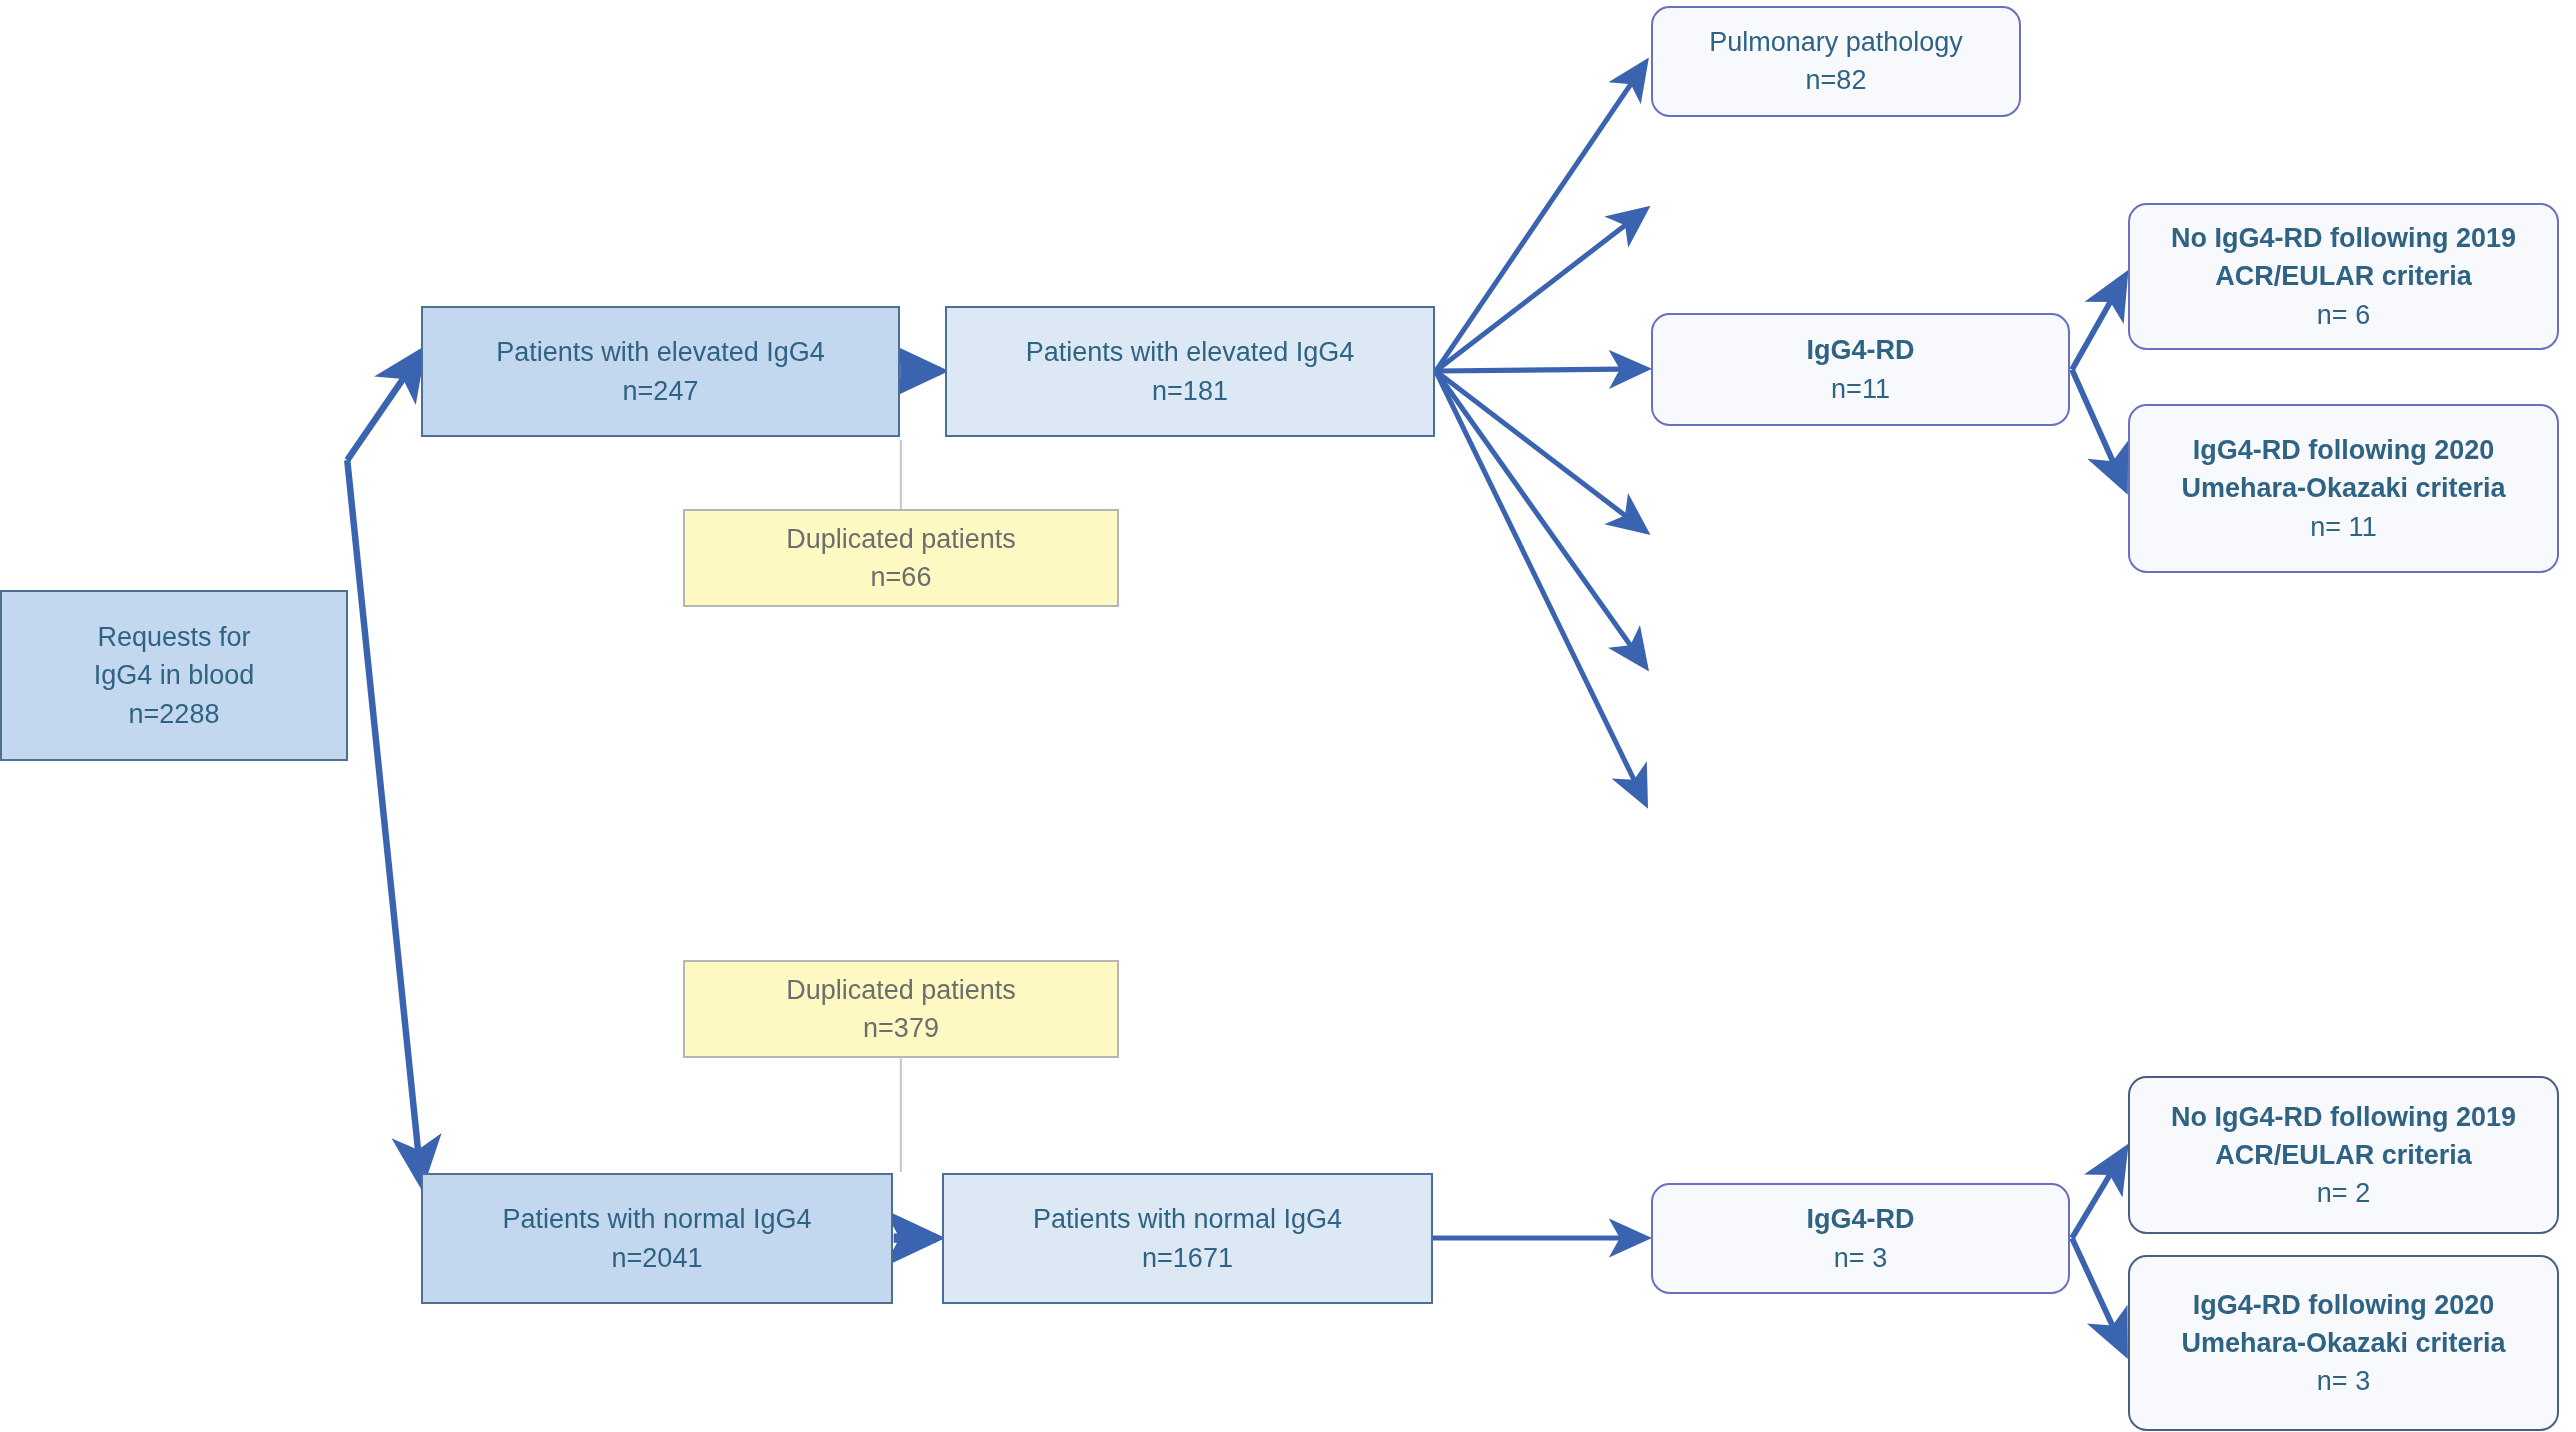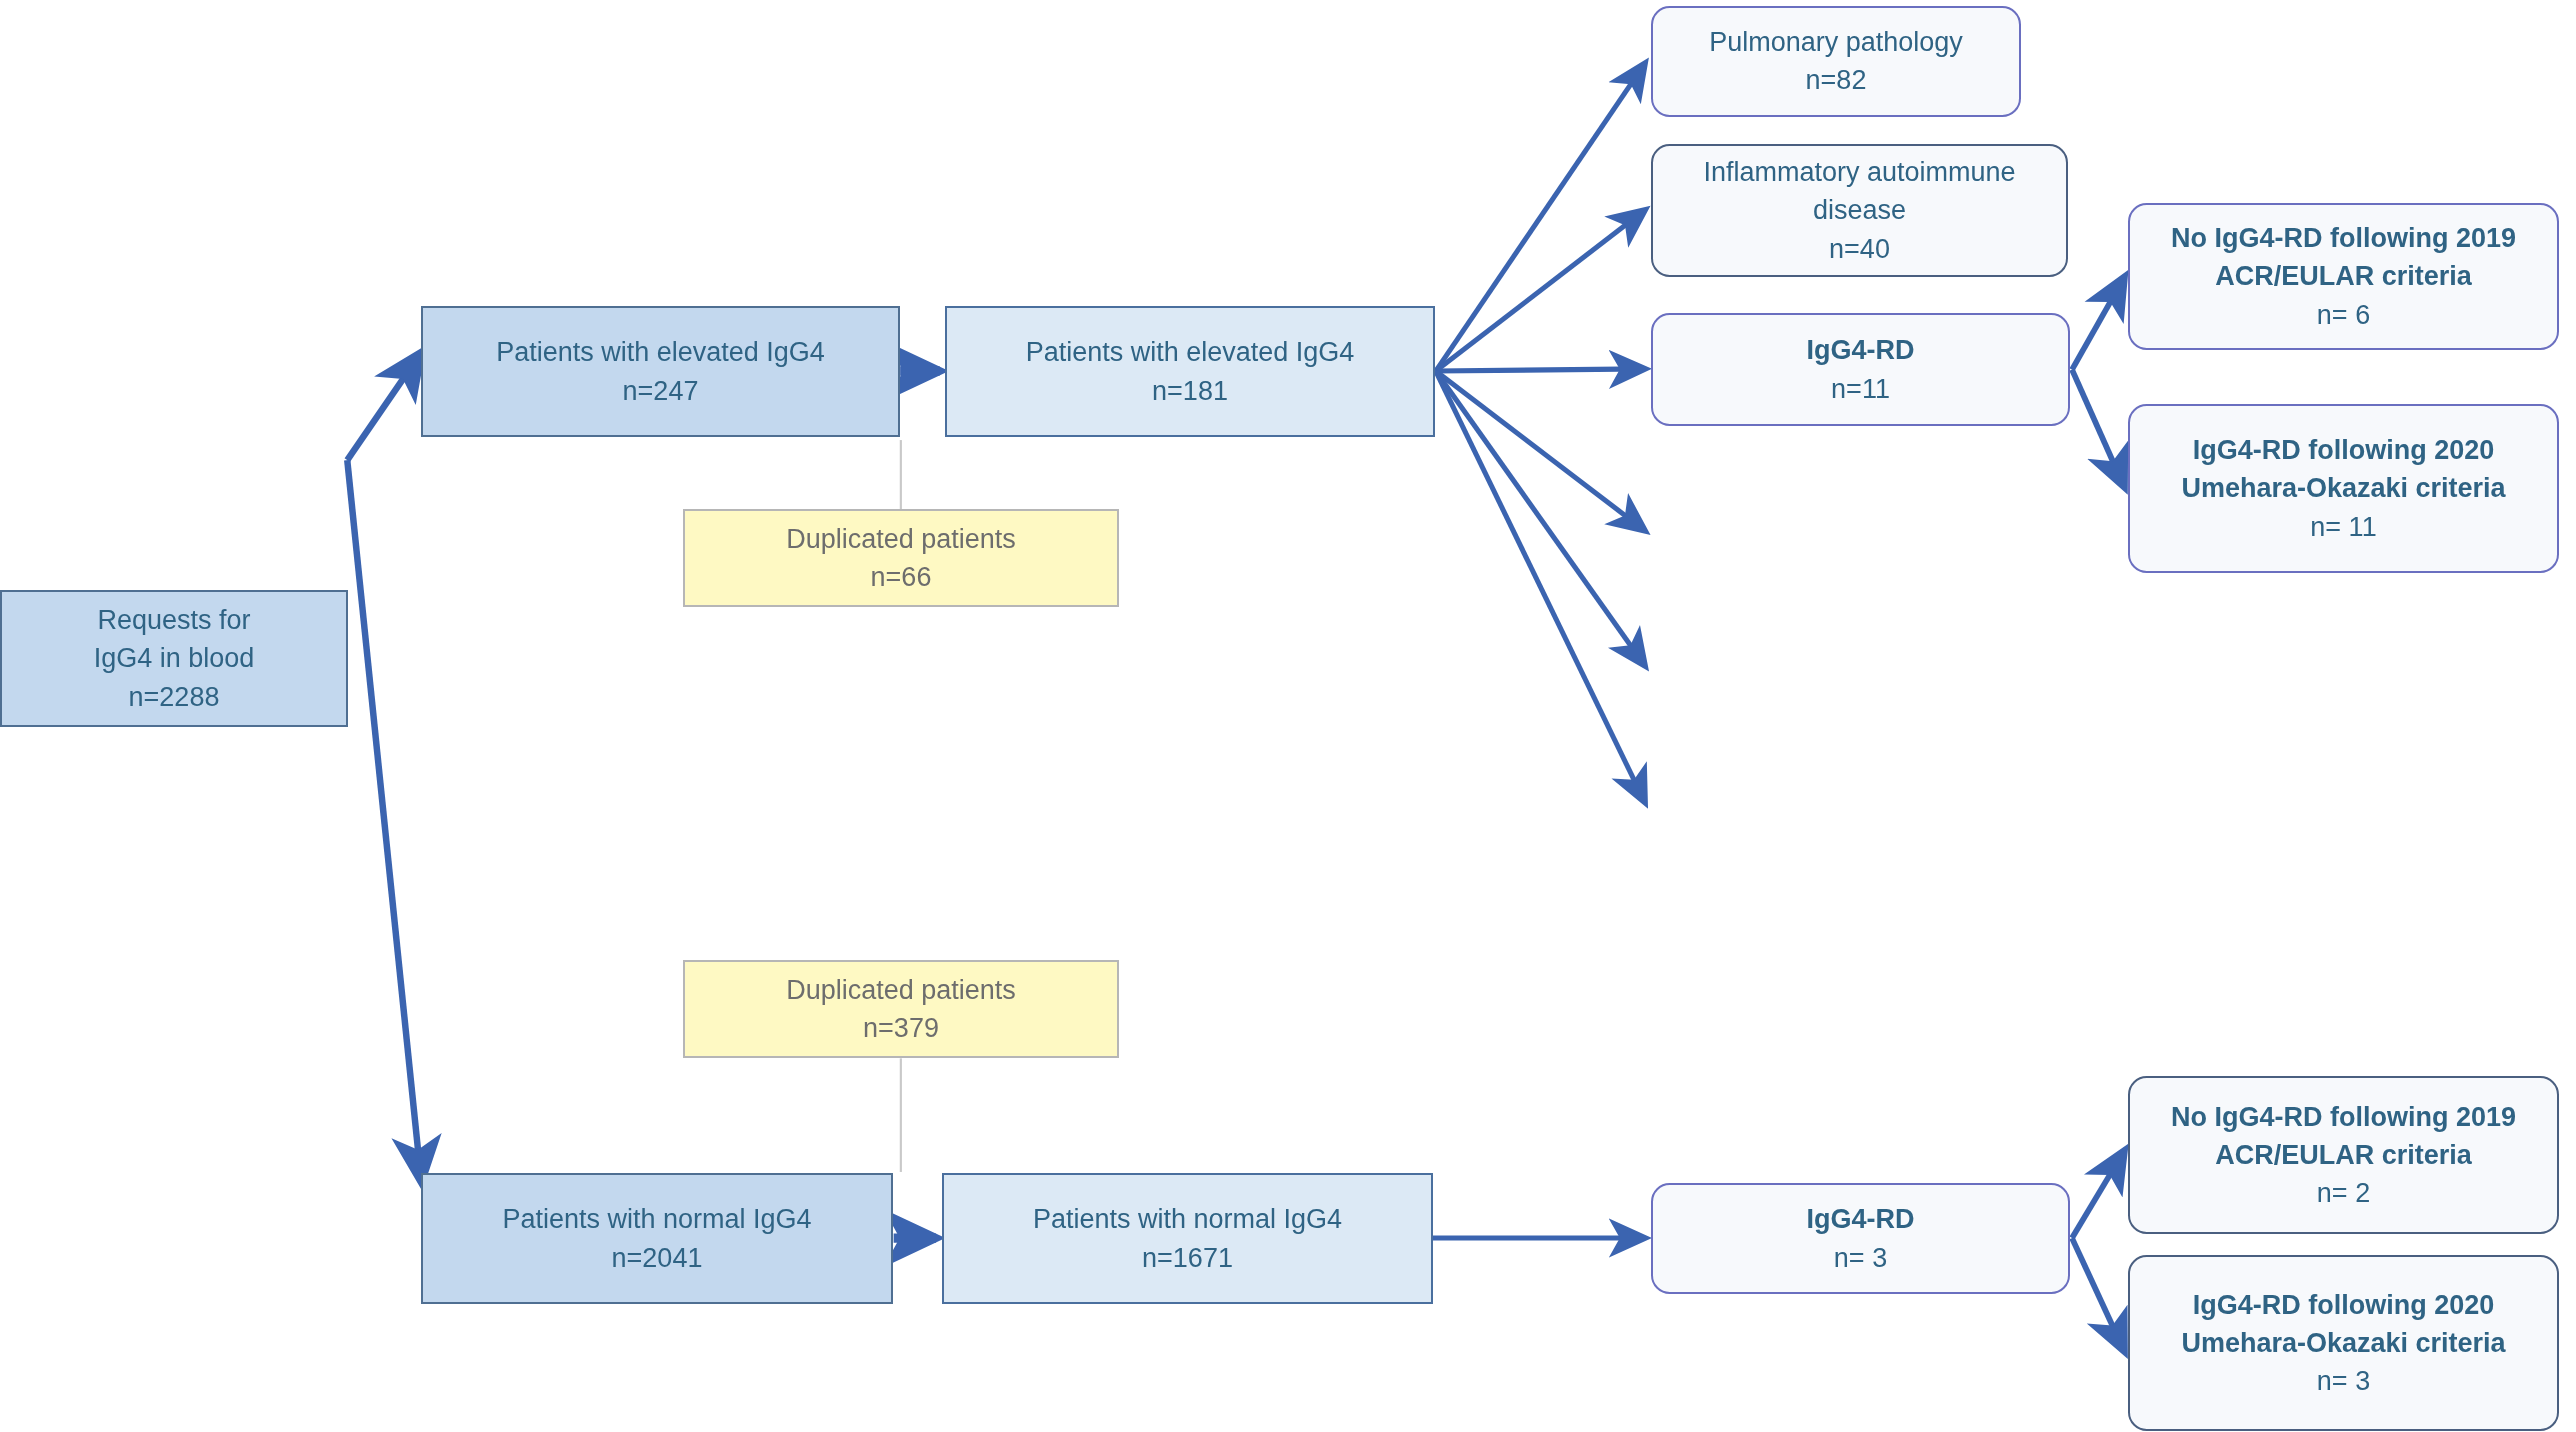--- a/index.html
+++ b/index.html
@@ -102,21 +102,21 @@
     <g stroke="#3b64b0" fill="none" stroke-width="7" marker-end="url(#ah)">
       <line x1="1993" y1="1722" x2="2288" y2="1722"></line>
     </g>
 
     <g stroke="#3b64b0" fill="none" stroke-width="8" marker-end="url(#ah)">
       <line x1="2882" y1="1722" x2="2955" y2="1600"></line>
       <line x1="2882" y1="1722" x2="2955" y2="1880"></line>
     </g>
   </svg>
 
-  <div class="node sq-dark" style="left:0px;top:590px;width:348px;height:137px;">
+  <div class="node sq-dark" style="left:0px;top:590px;width:348px;height:171px;">
     <span class="ln">Requests for</span>
     <span class="ln">IgG4 in blood</span>
     <span class="ln">n=2288</span>
   </div>
 
   <div class="node sq-dark" style="left:421px;top:306px;width:479px;height:131px;">
     <span class="ln">Patients with elevated IgG4</span>
     <span class="ln">n=247</span>
   </div>
 
@@ -143,25 +143,20 @@
   <div class="node sq-light" style="left:942px;top:1173px;width:491px;height:131px;">
     <span class="ln">Patients with normal IgG4</span>
     <span class="ln">n=1671</span>
   </div>
 
   <div class="node rnd accent" style="left:1651px;top:5.8px;width:370px;height:111px;">
     <span class="ln">Pulmonary pathology</span>
     <span class="ln">n=82</span>
   </div>
 
-  <div class="node rnd" style="left:1651px;top:144px;width:417px;height:133px;">
-    <span class="ln">Inflammatory autoimmune</span>
-    <span class="ln">disease</span>
-    <span class="ln">n=40</span>
-  </div>
 
   <div class="node rnd accent bold" style="left:1651px;top:313px;width:419px;height:113px;">
     <span class="ln">IgG4-RD</span>
     <span class="ln plain">n=11</span>
   </div>
 
 
 
 
   <div class="node rnd accent bold" style="left:2128px;top:203px;width:431px;height:147px;">

